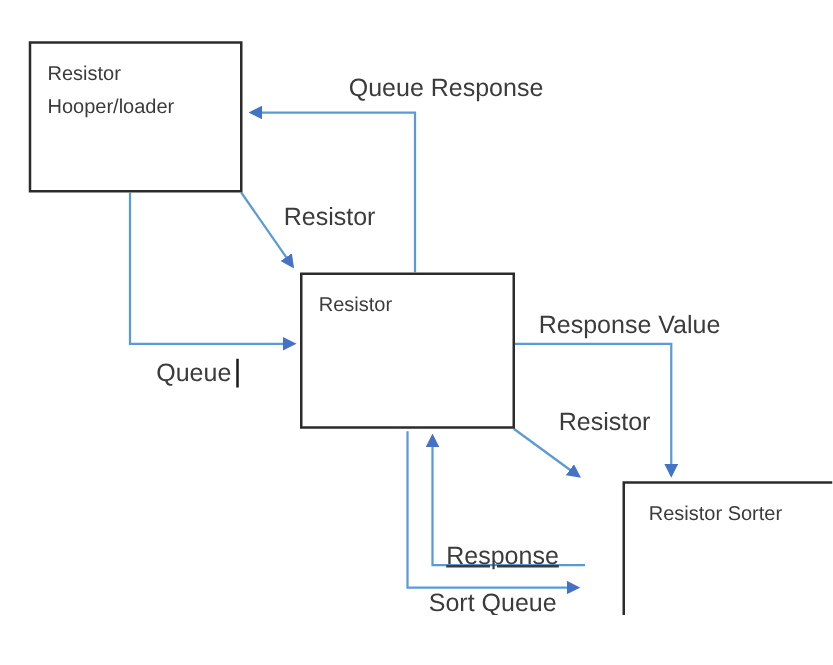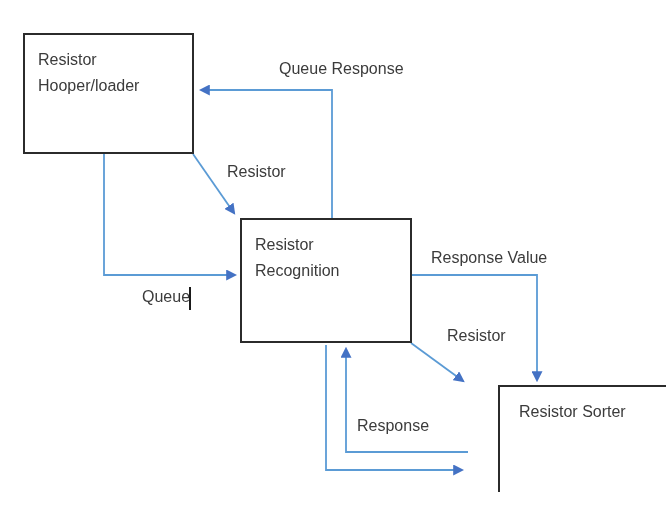--- a/index.html
+++ b/index.html
@@ -28,30 +28,30 @@
     box-sizing:border-box;
     font-size:16px;
     line-height:26px;
   }
   .node .bl{display:block;white-space:nowrap;}
   #box-hopper{left:23px;top:33px;width:171px;height:121px;padding:12px 8px 0 13px;}
   #box-recognition{left:240px;top:218px;width:172px;height:125px;padding:12px 8px 0 13px;}
   #box-sorter{left:468px;top:385px;width:174px;height:123px;padding:12px 8px 0 19px;margin-left:30px;}
   .edge-label{
     position:absolute;
-    font-size:16px;
+    font-size:20px;
     white-space:nowrap;
     color:var(--text);
   }
   #lbl-queue-response{left:279px;top:60px;}
   #lbl-resistor-top{left:227px;top:163px;}
-  #lbl-queue{left:142px;top:288px;text-align:center;}
+  #lbl-queue{left:125px;top:288px;text-align:center;}
   #lbl-resistor-value{left:431px;top:249px;}
   #lbl-resistor-right{left:447px;top:327px;}
-  #lbl-response{left:357px;top:417px;}
+  #lbl-response{left:357px;top:434px;text-decoration:underline;}
   #lbl-sort-queue{left:343px;top:472px;}
   #text-caret{
     position:absolute;
     left:189px;top:287px;
     width:2px;height:23px;
     background:#1a1a1a;
   }
 </style>
 </head>
 <body>
@@ -73,29 +73,29 @@
     <path class="edge" d="M 326,345 L 326,470 L 462,470" marker-end="url(#ah)"></path>
   </svg>
 
   <div class="node" id="box-hopper">
     <span class="bl">Resistor</span>
     <span class="bl">Hooper/loader</span>
   </div>
 
   <div class="node" id="box-recognition">
     <span class="bl">Resistor</span>
-    <span class="bl">Recognition</span>
   </div>
 
   <div class="node" id="box-sorter">
     <span class="bl">Resistor Sorter</span>
   </div>
 
   <div class="edge-label" id="lbl-queue-response">Queue Response</div>
   <div class="edge-label" id="lbl-resistor-top">Resistor</div>
   <div class="edge-label" id="lbl-queue">Queue</div>
   <div class="edge-label" id="lbl-resistor-value">Response Value</div>
   <div class="edge-label" id="lbl-resistor-right">Resistor</div>
   <div class="edge-label" id="lbl-response">Response</div>
+  <div class="edge-label" id="lbl-sort-queue">Sort Queue</div>
 
   <div id="text-caret"></div>
 
 </div>
 
 </body></html>

